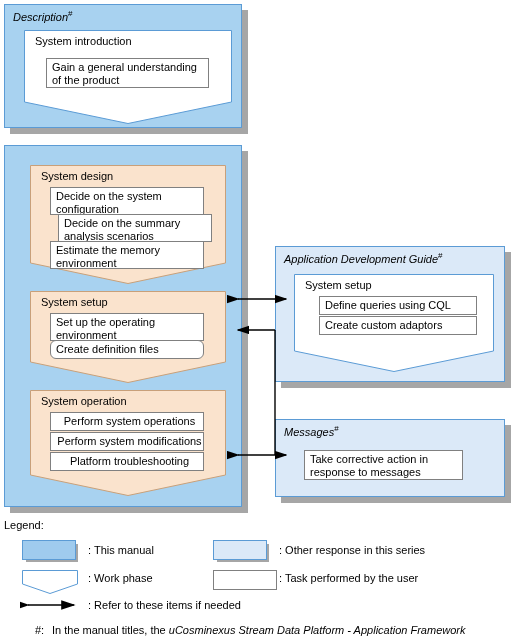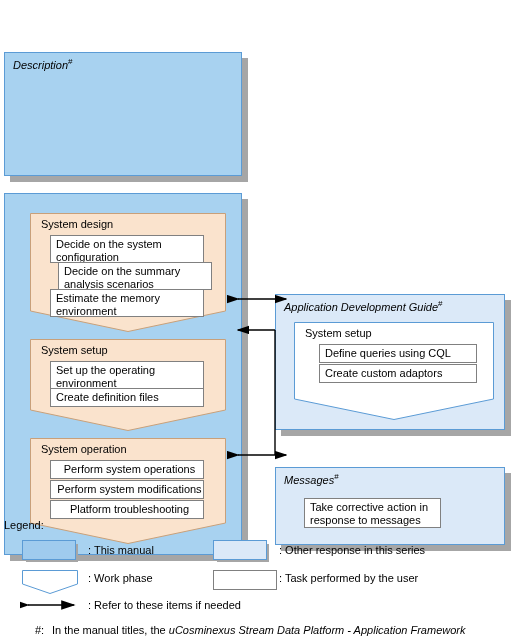--- a/index.html
+++ b/index.html
@@ -8,21 +8,21 @@
     background:#ffffff;
     font-family:"Liberation Sans", sans-serif;
     font-size:11px;
     color:#000;
     position:relative;
     overflow:hidden;
   }
   .diagram{position:absolute;left:0;top:0;width:515px;height:639px;}
 
   
-  .panel{position:absolute;box-sizing:border-box;margin-top:48px;}
+  .panel{position:absolute;box-sizing:border-box;}
   .panel .shadow{
     position:absolute;left:6px;top:6px;right:-6px;bottom:-6px;
     background:#a6a6a6;z-index:0;
   }
   .panel .body{
     position:absolute;left:0;top:0;right:0;bottom:0;
     border:1px solid #5b9bd5;z-index:1;
   }
   .panel.this-manual .body{background:#a8d2f0;}
   .panel.other-manual .body{background:#dbe9f8;}
@@ -76,20 +76,29 @@
 
 <div class="diagram">
 
   <div class="panel this-manual" style="left:4px;top:4px;width:238px;height:124px;">
     <div class="shadow"></div>
     <div class="body"></div>
     <div class="title">
       <span>Description</span><sup>#</sup>
     </div>
 
+    <div class="phase" style="left:20px;top:26px;width:208px;height:94px;">
+      <svg class="chev" viewBox="0 0 208 94" preserveAspectRatio="none">
+        <polygon points="0.5,0.5 207.5,0.5 207.5,72 104,93.5 0.5,72" fill="#ffffff" stroke="#5b9bd5" stroke-width="1"></polygon>
+      </svg>
+      <div class="plabel">System introduction</div>
+      <div class="tasks">
+        <div class="task" style="left:22px;top:28px;width:163px;height:30px;">Gain a general understanding of the product</div>
+      </div>
+    </div>
   </div>
 
   <div class="panel this-manual" style="left:4px;top:145px;width:238px;height:362px;">
     <div class="shadow"></div>
     <div class="body"></div>
 
     <div class="phase" style="left:26px;top:20px;width:196px;height:119px;">
       <svg class="chev" viewBox="0 0 196 119" preserveAspectRatio="none">
         <polygon points="0.5,0.5 195.5,0.5 195.5,98 98,118.5 0.5,98" fill="#fae3cd" stroke="#c8a07a" stroke-width="1"></polygon>
       </svg>
@@ -101,21 +110,21 @@
       </div>
     </div>
 
     <div class="phase" style="left:26px;top:146px;width:196px;height:92px;">
       <svg class="chev" viewBox="0 0 196 92" preserveAspectRatio="none">
         <polygon points="0.5,0.5 195.5,0.5 195.5,71 98,91.5 0.5,71" fill="#fae3cd" stroke="#c8a07a" stroke-width="1"></polygon>
       </svg>
       <div class="plabel">System setup</div>
       <div class="tasks">
         <div class="task" style="left:20px;top:22px;width:154px;height:28px;">Set up the operating environment</div>
-        <div class="task" style="left:20px;top:49px;width:154px;height:19px;">Create definition files</div>
+        <div class="task" style="left:20px;top:49px;width:154px;height:19px;border-radius:6px;">Create definition files</div>
       </div>
     </div>
 
     <div class="phase" style="left:26px;top:245px;width:196px;height:106px;text-align:center;">
       <svg class="chev" viewBox="0 0 196 106" preserveAspectRatio="none">
         <polygon points="0.5,0.5 195.5,0.5 195.5,85 98,105.5 0.5,85" fill="#fae3cd" stroke="#c8a07a" stroke-width="1"></polygon>
       </svg>
       <div class="plabel">System operation</div>
       <div class="tasks">
         <div class="task" style="left:20px;top:22px;width:154px;height:19px;">Perform system operations</div>
@@ -143,21 +152,21 @@
       </div>
     </div>
   </div>
 
   <div class="panel other-manual" style="left:275px;top:419px;width:230px;height:78px;">
     <div class="shadow"></div>
     <div class="body"></div>
     <div class="title">
       <span>Messages</span><sup>#</sup>
     </div>
-    <div class="task" style="left:29px;top:31px;width:137px;height:30px;z-index:4;">Take corrective action in response to messages</div>
+    <div class="task" style="left:29px;top:31px;width:159px;height:30px;z-index:4;">Take corrective action in response to messages</div>
   </div>
 
   <svg class="arrows" viewBox="0 0 515 639">
     <defs>
       <marker id="ah" markerWidth="9" markerHeight="9" refX="8" refY="3" orient="auto" markerUnits="strokeWidth">
         <path d="M0,0 L9,3 L0,6 z" fill="#000"></path>
       </marker>
       <marker id="ahs" markerWidth="9" markerHeight="9" refX="8" refY="3" orient="auto" markerUnits="strokeWidth">
         <path d="M0,0 L9,3 L0,6 z" fill="#000"></path>
       </marker>

